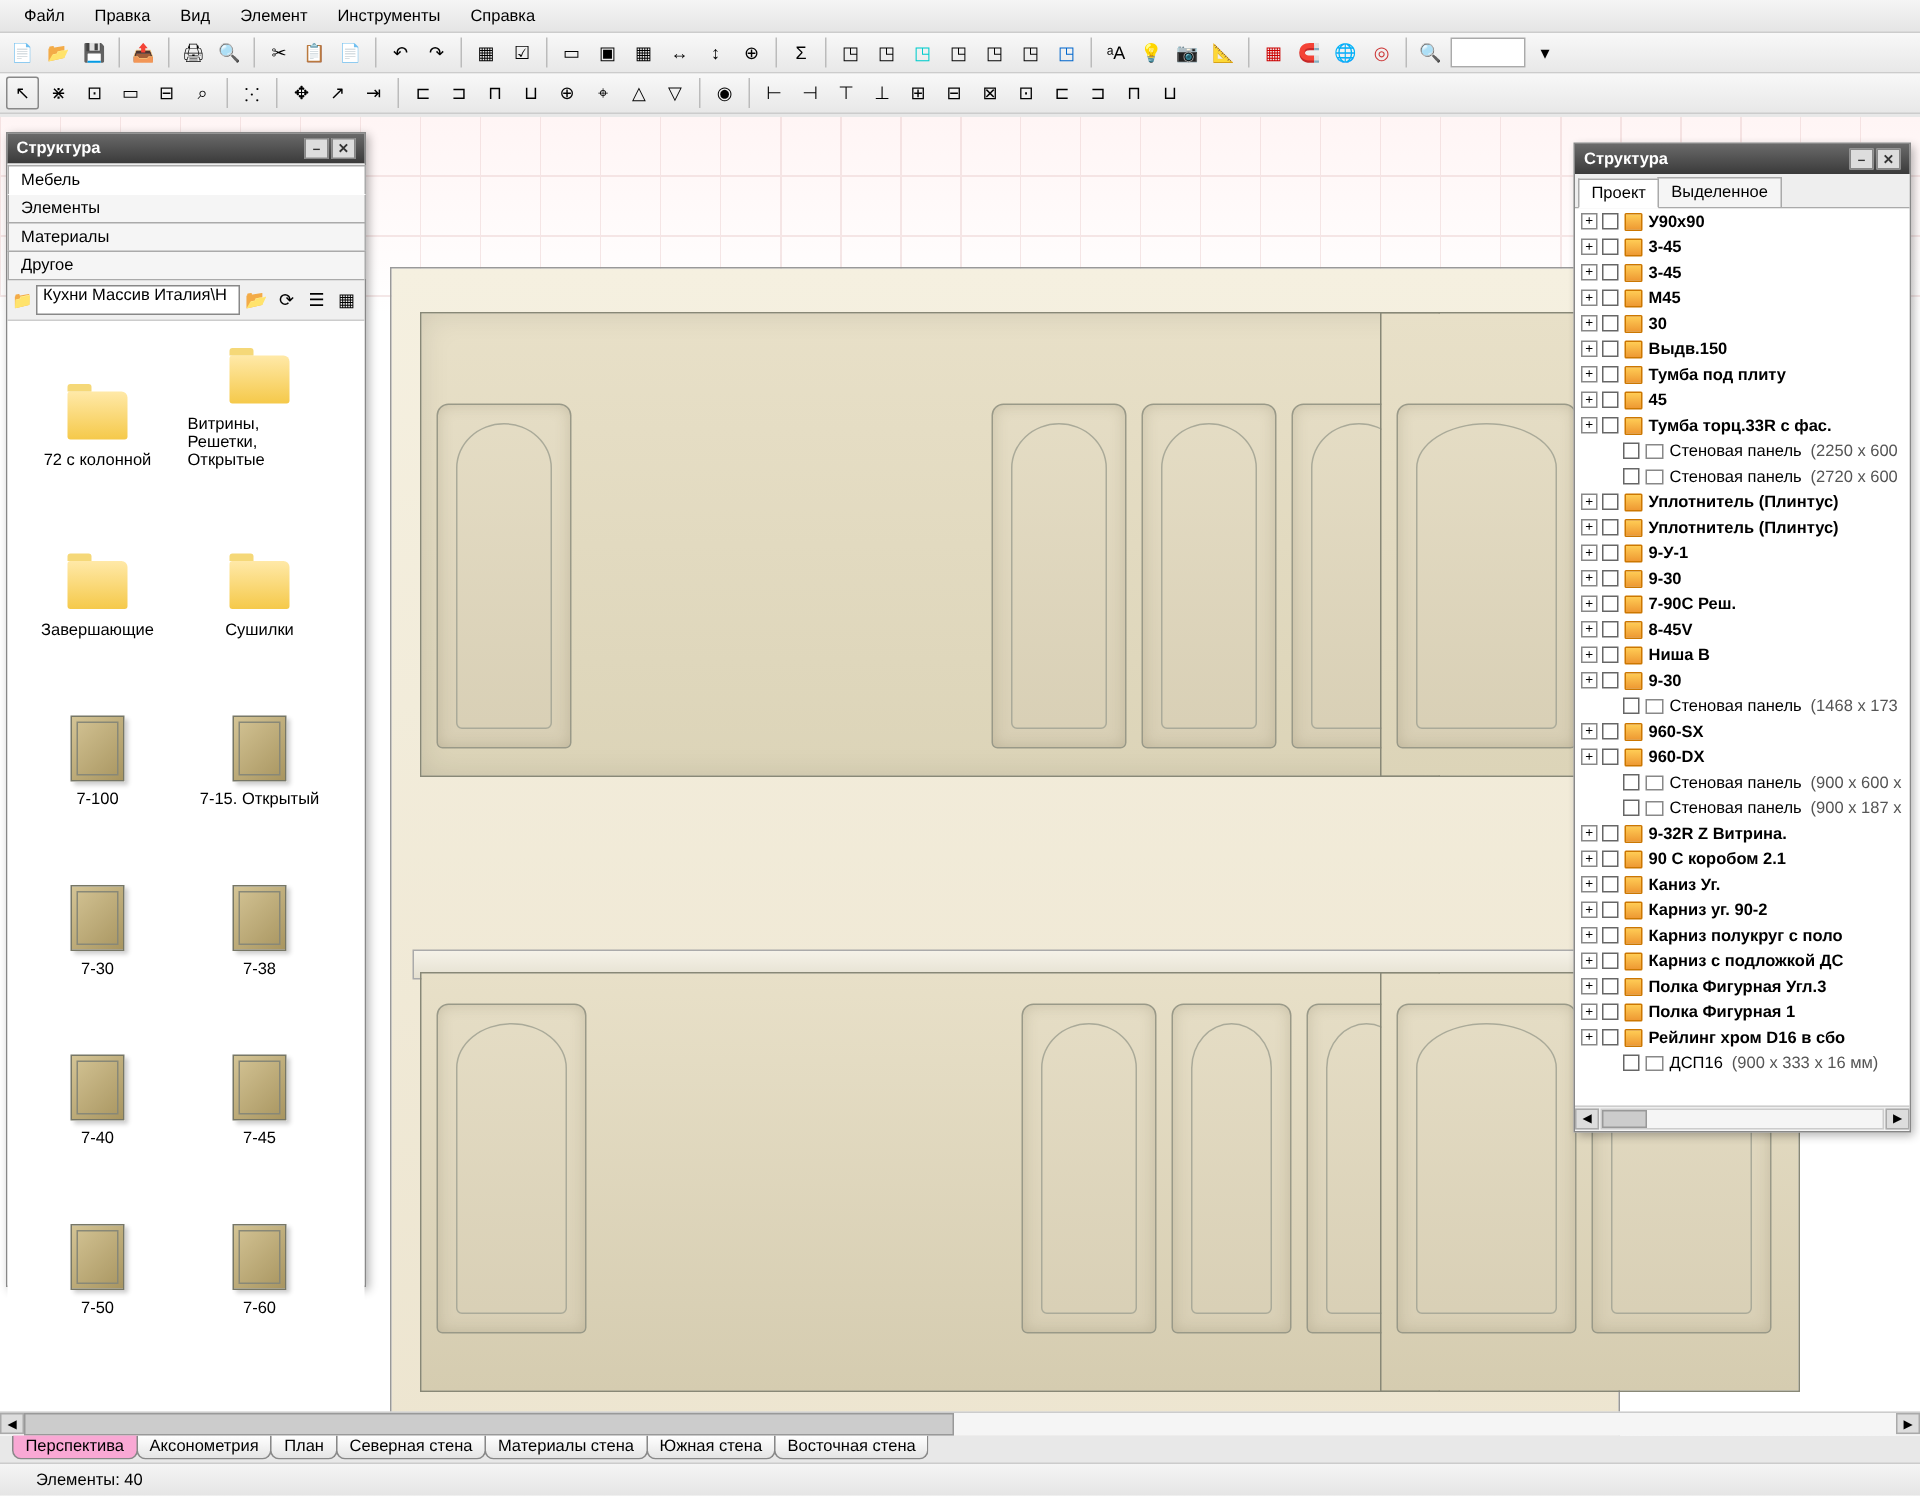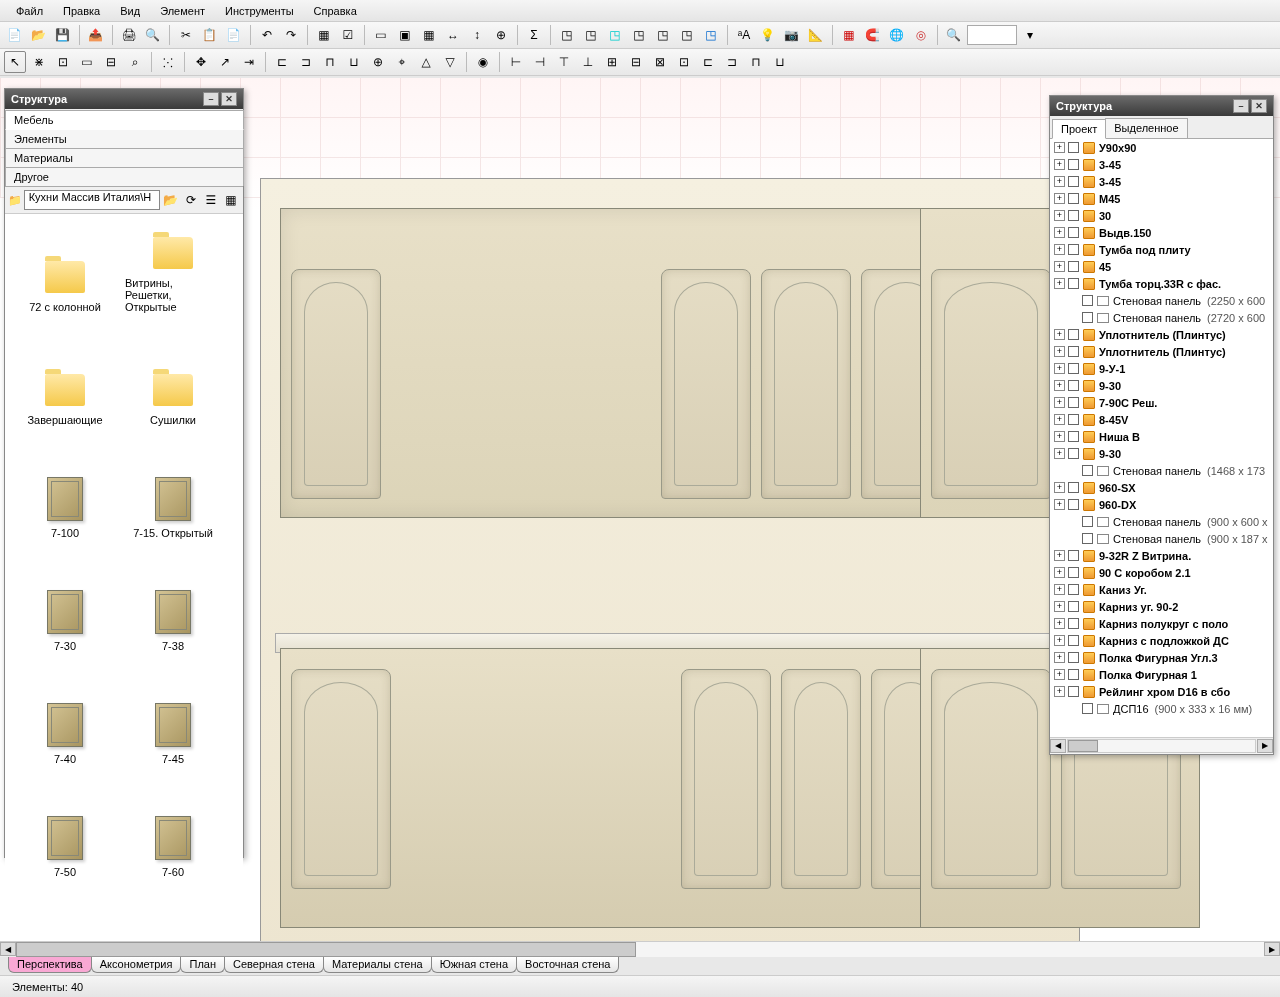--- a/index.html
+++ b/index.html
@@ -73,21 +73,21 @@
 
 .hscroll { position: absolute; bottom: 40px; left: 0; right: 0; height: 16px; background: #eee; border-top: 1px solid #ccc; display: flex; }
 .hscroll .sbtn { width: 16px; height: 14px; border: 1px solid #aaa; background: #ddd; font-size: 8px; display: flex; align-items: center; justify-content: center; }
 .hscroll .strack { flex: 1; background: #f5f5f5; position: relative; }
 .hscroll .sthumb { position: absolute; left: 0; width: 620px; height: 100%; background: #ccc; border: 1px solid #999; }
 
 .view-tabs { position: absolute; bottom: 24px; left: 8px; display: flex; height: 16px; z-index: 5; }
 .view-tab { padding: 1px 8px; border: 1px solid #888; border-top: none; background: linear-gradient(#fff, #e5e5e5); margin-right: -1px; border-radius: 0 0 6px 6px; font-size: 11px; cursor: pointer; }
 .view-tab.active { background: #f9a8d4; font-weight: normal; }
 
-.statusbar { position: absolute; bottom: 0; left: 0; right: 0; height: 22px; background: linear-gradient(#f5f5f5,#e5e5e5); border-top: 1px solid #ccc; display: flex; align-items: center; padding: 0 12px; font-size: 11px; }
+.statusbar { position: absolute; bottom: 0; left: 0; right: 0; height: 22px; background: linear-gradient(#f5f5f5,#e5e5e5); border-top: 1px solid #ccc; display: flex; align-items: center; padding: 0 24px; font-size: 11px; }
 </style>
 </head>
 <body>
 
 <div class="menubar">
   <span>Файл</span>
   <span>Правка</span>
   <span>Вид</span>
   <span>Элемент</span>
   <span>Инструменты</span>

